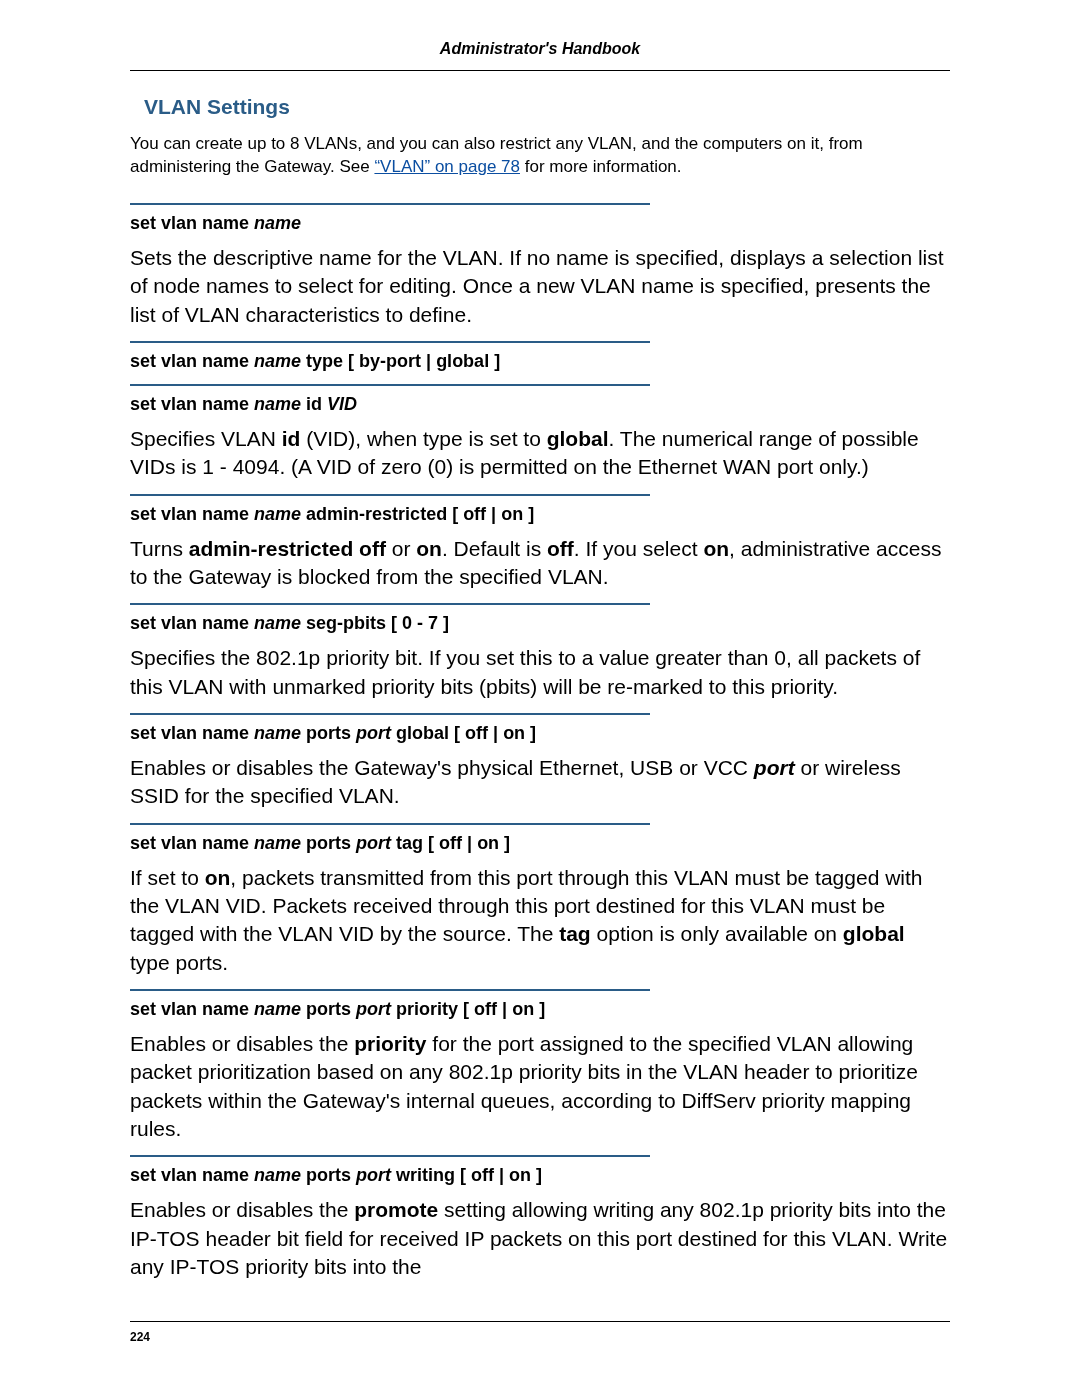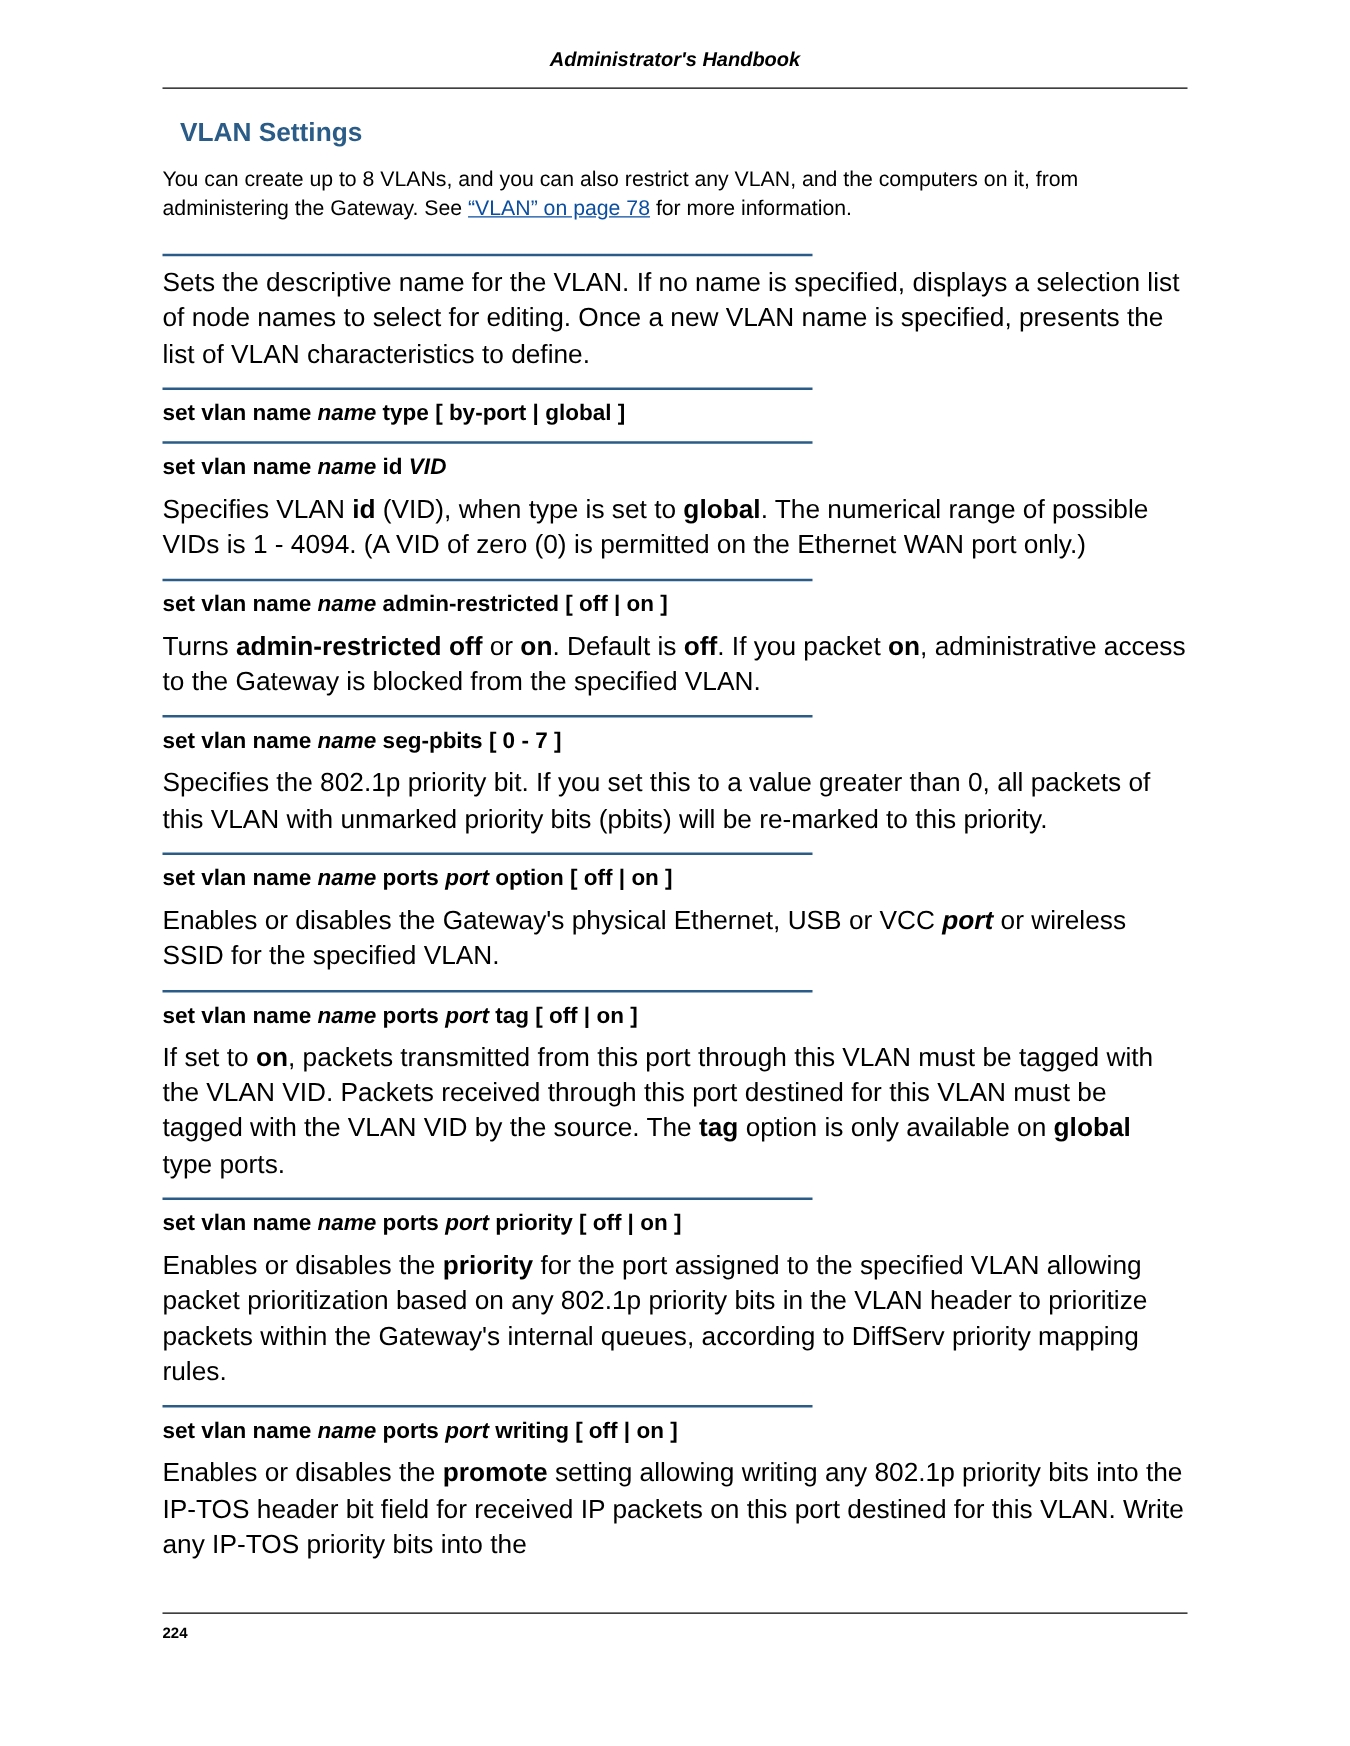--- a/index.html
+++ b/index.html
@@ -82,34 +82,35 @@
   <hr class="top-rule">
 
   <div class="section-title">VLAN Settings</div>
 
   <p class="intro">
     <span>You can create up to 8 VLANs, and you can also restrict any VLAN, and the computers on it, from administering the Gateway. See </span><a href="#" class="link">“VLAN” on page 78</a><span> for more information.</span>
   </p>
 
   <div id="entries-container">
       <hr class="sep-thick">
+      <div class="cmd-head"><span class="b">set vlan name </span><span class="bi">name</span></div>
       <p class="desc"><span>Sets the descriptive name for the VLAN. If no name is specified, displays a selection list of node names to select for editing. Once a new VLAN name is specified, presents the list of VLAN characteristics to define.</span></p>
       <hr class="sep-thick">
       <div class="cmd-head"><span class="b">set vlan name </span><span class="bi">name</span><span class="b"> type [ by-port | global ]</span></div>
       <hr class="sep-thick">
       <div class="cmd-head"><span class="b">set vlan name </span><span class="bi">name</span><span class="b"> id </span><span class="bi">VID</span></div>
       <p class="desc"><span>Specifies VLAN </span><span class="b">id</span><span> (VID), when type is set to </span><span class="b">global</span><span>. The numerical range of possible VIDs is 1 - 4094. (A VID of zero (0) is permitted on the Ethernet WAN port only.)</span></p>
       <hr class="sep-thick">
       <div class="cmd-head"><span class="b">set vlan name </span><span class="bi">name</span><span class="b"> admin-restricted [ off | on ]</span></div>
-      <p class="desc"><span>Turns </span><span class="b">admin-restricted off</span><span> or </span><span class="b">on</span><span>. Default is </span><span class="b">off</span><span>. If you packet </span><span class="b">on</span><span>, administrative access to the Gateway is blocked from the specified VLAN.</span></p>
+      <p class="desc"><span>Turns </span><span class="b">admin-restricted off</span><span> or </span><span class="b">on</span><span>. Default is </span><span class="b">off</span><span>. If you select </span><span class="b">on</span><span>, administrative access to the Gateway is blocked from the specified VLAN.</span></p>
       <hr class="sep-thick">
       <div class="cmd-head"><span class="b">set vlan name </span><span class="bi">name</span><span class="b"> seg-pbits [ 0 - 7 ]</span></div>
       <p class="desc"><span>Specifies the 802.1p priority bit. If you set this to a value greater than 0, all packets of this VLAN with unmarked priority bits (pbits) will be re-marked to this priority.</span></p>
       <hr class="sep-thick">
-      <div class="cmd-head"><span class="b">set vlan name </span><span class="bi">name</span><span class="b"> ports </span><span class="bi">port</span><span class="b"> option [ off | on ]</span></div>
+      <div class="cmd-head"><span class="b">set vlan name </span><span class="bi">name</span><span class="b"> ports </span><span class="bi">port</span><span class="b"> global [ off | on ]</span></div>
       <p class="desc"><span>Enables or disables the Gateway's physical Ethernet, USB or VCC </span><span class="bi">port</span><span> or wireless SSID for the specified VLAN.</span></p>
       <hr class="sep-thick">
       <div class="cmd-head"><span class="b">set vlan name </span><span class="bi">name</span><span class="b"> ports </span><span class="bi">port</span><span class="b"> tag [ off | on ]</span></div>
       <p class="desc"><span>If set to </span><span class="b">on</span><span>, packets transmitted from this port through this VLAN must be tagged with the VLAN VID. Packets received through this port destined for this VLAN must be tagged with the VLAN VID by the source. The </span><span class="b">tag</span><span> option is only available on </span><span class="b">global</span><span> type ports.</span></p>
       <hr class="sep-thick">
       <div class="cmd-head"><span class="b">set vlan name </span><span class="bi">name</span><span class="b"> ports </span><span class="bi">port</span><span class="b"> priority [ off | on ]</span></div>
       <p class="desc"><span>Enables or disables the </span><span class="b">priority</span><span> for the port assigned to the specified VLAN allowing packet prioritization based on any 802.1p priority bits in the VLAN header to prioritize packets within the Gateway's internal queues, according to DiffServ priority mapping rules.</span></p>
       <hr class="sep-thick">
       <div class="cmd-head"><span class="b">set vlan name </span><span class="bi">name</span><span class="b"> ports </span><span class="bi">port</span><span class="b"> writing [ off | on ]</span></div>
       <p class="desc"><span>Enables or disables the </span><span class="b">promote</span><span> setting allowing writing any 802.1p priority bits into the IP-TOS header bit field for received IP packets on this port destined for this VLAN. Write any IP-TOS priority bits into the</span></p>

